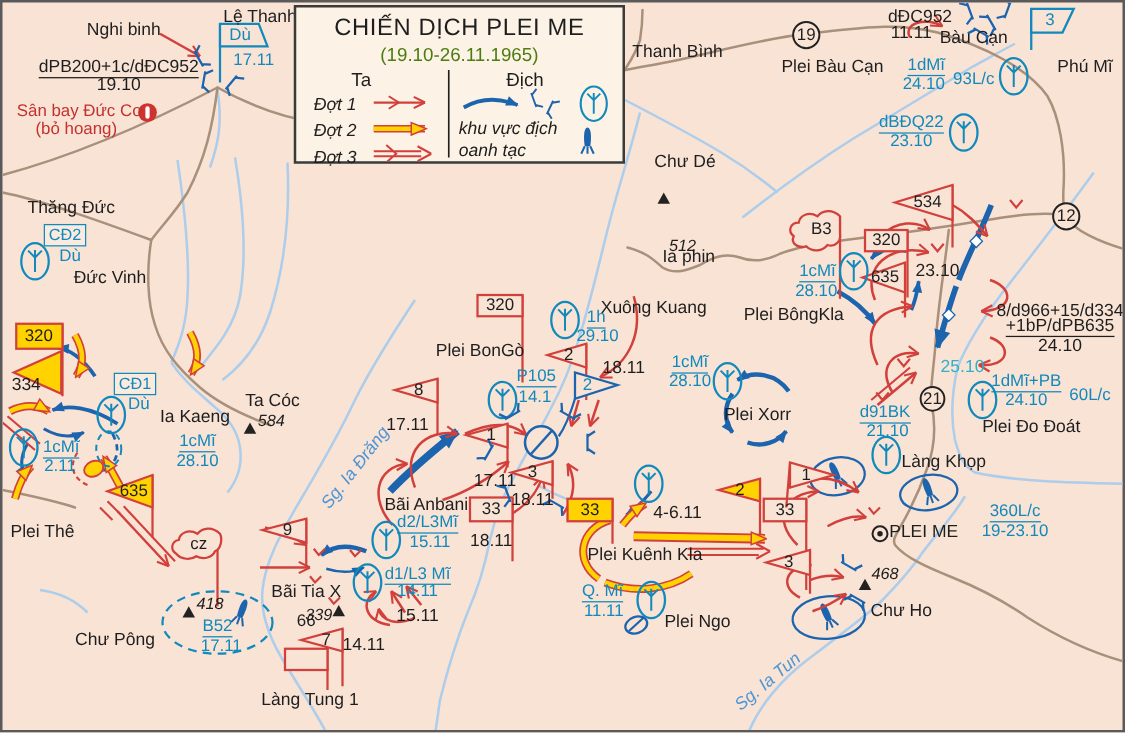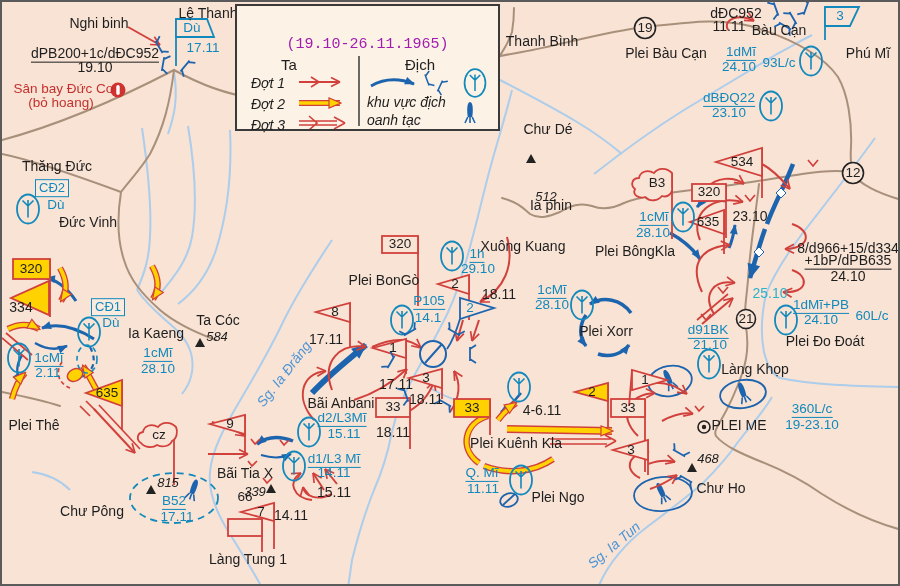--- a/index.html
+++ b/index.html
@@ -15,21 +15,21 @@
   .blu{font-size:13.5px;color:#1289bc;}
   .cyan{font-size:14px;color:#2fb0cb;}
   .u{border-bottom:1.5px solid currentColor;padding-bottom:1px;}
   .riv{font-size:14px;font-style:italic;color:#4f95d6;}
   .fnum{font-size:13.5px;color:#1e1e1e;}
   .fnum-b{font-size:13.5px;color:#1289bc;}
   .boxb{font-size:13px;color:#1289bc;border:1.6px solid #1289bc;padding:1px 3px;background:rgba(252,242,230,.55);}
   .title-box{position:absolute;left:233px;top:2px;width:265px;height:127px;background:#fcf2e6;
              border:2px solid #3a3a3a;z-index:10;box-sizing:border-box;}
   .title-box .t1{position:absolute;left:0;right:0;top:6px;text-align:center;font-size:19px;color:#1e1e1e;letter-spacing:.5px;}
-  .title-box .t2{position:absolute;left:0;right:0;top:30px;text-align:center;font-size:15px;color:#a21caf;font-family:Liberation Mono, monospace;}
+  .title-box .t2{position:absolute;left:0;right:0;top:30px;text-align:center;font-size:15px;color:#4d7c0f;}
   .title-box .hd{position:absolute;font-size:15px;color:#1e1e1e;}
   .title-box .ph{position:absolute;font-size:14px;font-style:italic;color:#1e1e1e;}
   .legend-svg{position:absolute;left:0;top:0;}
 </style>
 </head>
 <body>
 
 <div id="map">
 
 <svg id="gfx" width="900" height="586" viewBox="0 0 900 586">
@@ -305,20 +305,21 @@
     <use href="#mtn" transform="translate(149,488)"></use>
     <use href="#mtn" transform="translate(690,466)"></use>
     <g>
       <circle cx="116" cy="88" r="7.5" fill="#d0322f"></circle>
       <rect x="114.3" y="83" width="3.4" height="10" rx="1.7" fill="#fff"></rect>
     </g>
   </g>
 </svg>
 
 <div class="title-box">
+  <div class="t1">CHIẾN DỊCH PLEI ME</div>
   <div class="t2">(19.10-26.11.1965)</div>
   <div class="hd" style="left:44px;top:50px;">Ta</div>
   <div class="hd" style="left:168px;top:50px;">Địch</div>
   <div class="ph" style="left:14px;top:69px;">Đợt 1</div>
   <div class="ph" style="left:14px;top:90px;">Đợt 2</div>
   <div class="ph" style="left:14px;top:111px;">Đợt 3</div>
   <div class="ph" style="left:130px;top:88px;">khu vực địch</div>
   <div class="ph" style="left:130px;top:106px;">oanh tạc</div>
   <svg class="legend-svg" width="261" height="123" viewBox="0 0 261 123">
     <line x1="122" y1="50" x2="122" y2="120" stroke="#1e1e1e" stroke-width="1.3"></line>
@@ -417,21 +418,21 @@
       <div class="lbl blu" style="left: 342px; top: 432px; transform: translate(-50%, -50%);">15.11</div>
       <div class="lbl blu u" style="left: 332px; top: 458px; transform: translate(-50%, -50%);">d1/L3 Mĩ</div>
       <div class="lbl blu" style="left: 332px; top: 471px; transform: translate(-50%, -50%);">14.11</div>
       <div class="lbl blu u" style="left: 172px; top: 500px; transform: translate(-50%, -50%);">B52</div>
       <div class="lbl blu" style="left: 175px; top: 515px; transform: translate(-50%, -50%);">17.11</div>
       <div class="lbl boxb" style="left: 106px; top: 305px; transform: translate(-50%, -50%);">CĐ1</div>
       <div class="lbl blu" style="left: 109px; top: 321px; transform: translate(-50%, -50%);">Dù</div>
       <div class="lbl boxb" style="left: 50px; top: 186px; transform: translate(-50%, -50%);">CĐ2</div>
       <div class="lbl blu" style="left: 54px; top: 203px; transform: translate(-50%, -50%);">Dù</div>
       <div class="lbl it" style="left: 253px; top: 490px; transform: translate(-50%, -50%);">339</div>
-      <div class="lbl it" style="left: 166px; top: 481px; transform: translate(-50%, -50%);">815</div>
+      <div class="lbl it" style="left: 166px; top: 481px; transform: translate(-50%, -50%);">418</div>
       <div class="lbl it" style="left: 706px; top: 457px; transform: translate(-50%, -50%);">468</div>
       <div class="lbl riv" style="left: 282px; top: 372px; transform: translate(-50%, -50%) rotate(-52deg);">Sg. Ia Đrăng</div>
       <div class="lbl riv" style="left: 612px; top: 543px; transform: translate(-50%, -50%) rotate(-40deg);">Sg. Ia Tun</div>
       <div class="lbl fnum" style="left: 740px; top: 160px; transform: translate(-50%, -50%);">534</div>
       <div class="lbl fnum" style="left: 707px; top: 190px; transform: translate(-50%, -50%);">320</div>
       <div class="lbl fnum" style="left: 706px; top: 220px; transform: translate(-50%, -50%);">635</div>
       <div class="lbl fnum" style="left: 655px; top: 181px; transform: translate(-50%, -50%);">B3</div>
       <div class="lbl fnum" style="left: 398px; top: 242px; transform: translate(-50%, -50%);">320</div>
       <div class="lbl fnum" style="left: 333px; top: 310px; transform: translate(-50%, -50%);">8</div>
       <div class="lbl fnum" style="left: 453px; top: 282px; transform: translate(-50%, -50%);">2</div>

